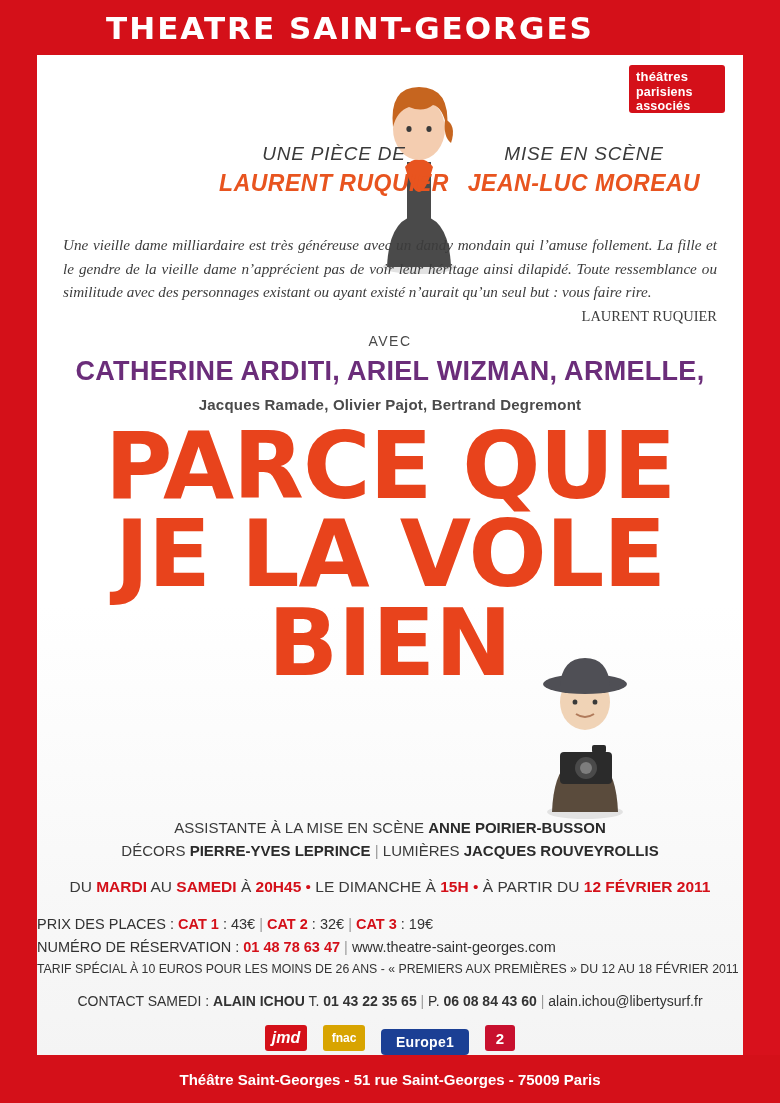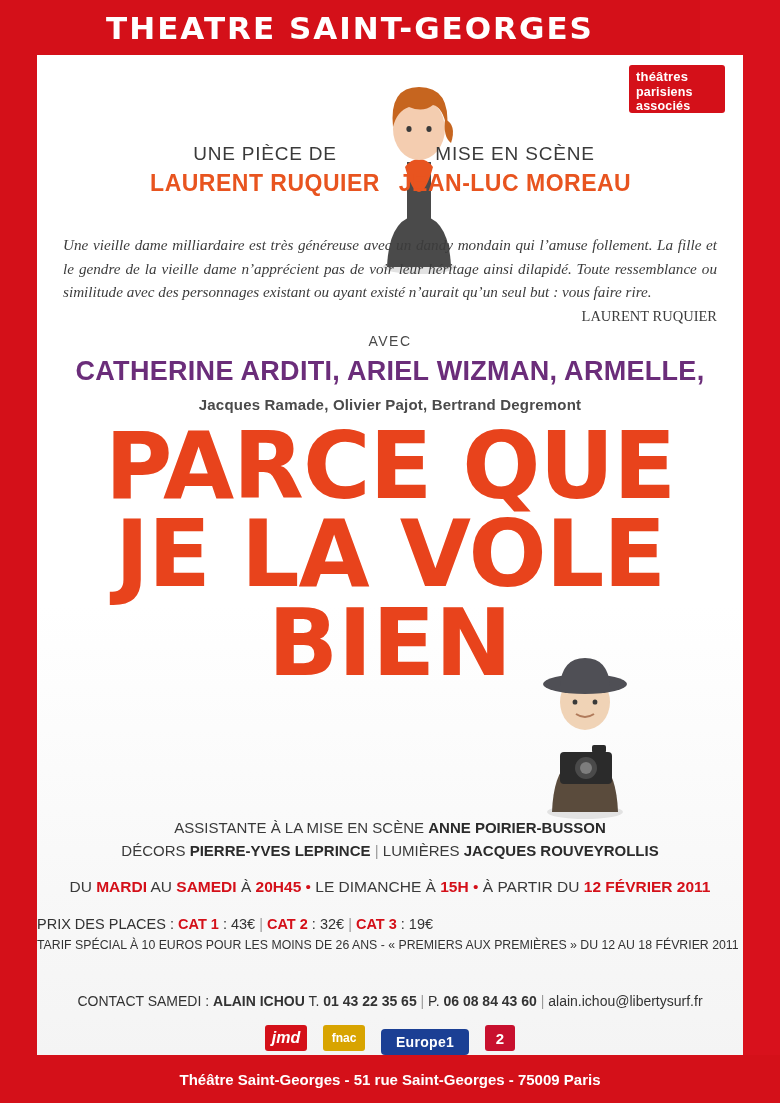--- a/index.html
+++ b/index.html
@@ -65,22 +65,23 @@
   }
   .tpa-logo div { font-size: 12.5px; font-weight: bold; letter-spacing: .2px; }
   .tpa-logo .l1 { font-size: 13px; }
 
   
   .dandy { position: absolute; left: 332px; top: 12px; width: 100px; height: 210px; }
 
   
   .credits {
     position: absolute; top: 88px; left: 0; width: 706px;
-    display: flex; justify-content: center;
+    display: flex; justify-content: flex-end;
     padding: 0 34px;
+    font-style: italic;
   }
   .credit-block { text-align: center; width: 250px; }
   .credit-label {
     color: #3a3a3a; font-size: 19px; letter-spacing: .8px;
     font-family: "Liberation Sans", sans-serif;
   }
   .credit-name {
     color: #e8541f; font-size: 23px; font-weight: bold;
     letter-spacing: .5px; margin-top: 5px;
   }
@@ -294,20 +295,26 @@
         <span>PRIX DES PLACES :</span>
         <span class="red">CAT 1</span>
         <span>: 43€</span>
         <span class="pipe">|</span>
         <span class="red">CAT 2</span>
         <span>: 32€</span>
         <span class="pipe">|</span>
         <span class="red">CAT 3</span>
         <span>: 19€</span>
       </div>
+      <div>
+        <span>NUMÉRO DE RÉSERVATION :</span>
+        <span class="red">01 48 78 63 47</span>
+        <span class="pipe">|</span>
+        <span>www.theatre-saint-georges.com</span>
+      </div>
       <div class="small">TARIF SPÉCIAL À 10 EUROS POUR LES MOINS DE 26 ANS - « PREMIERS AUX PREMIÈRES » DU 12 AU 18 FÉVRIER 2011</div>
     </div>
 
     <div class="contact">
       <span>CONTACT SAMEDI :</span>
       <span class="bold">ALAIN ICHOU</span>
       <span>T.</span>
       <span class="bold">01 43 22 35 65</span>
       <span class="pipe">|</span>
       <span>P.</span>

